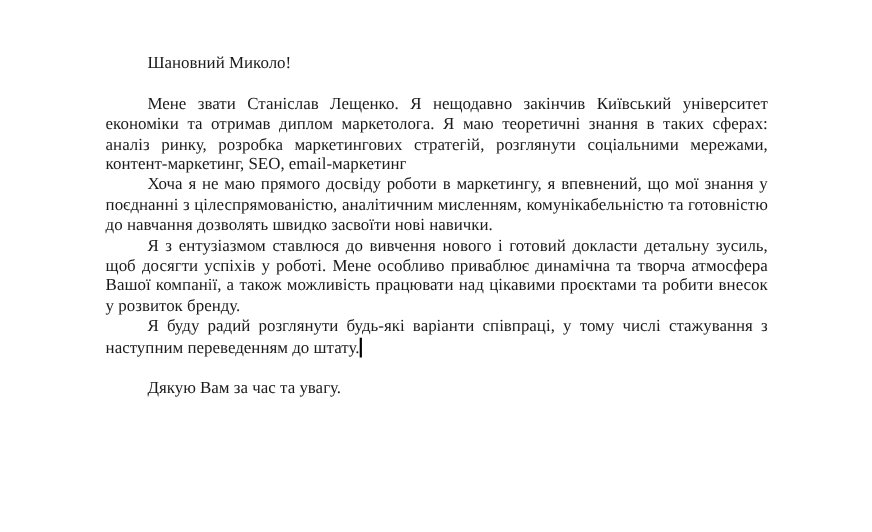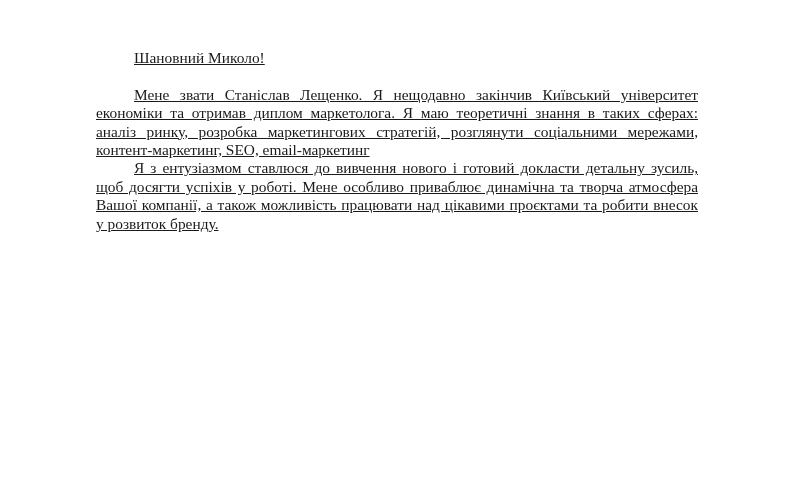--- a/index.html
+++ b/index.html
@@ -21,36 +21,38 @@
       font-family: "Liberation Serif", serif;
       font-size: 15.4px;
       line-height: 18.4px;
       color: #1a1a1a;
     }
     .para {
       margin: 0;
       text-indent: 38px;
       text-align: justify;
       text-align-last: left;
-      text-decoration: underline;
     }
     .blank {
       height: 18.4px;
     }
     .cursor {
       display: inline-block;
       width: 2px;
       height: 18px;
       background: #000;
       vertical-align: -4px;
       margin-left: 0px;
     }
   </style>
 </head>
 <body>
 
 <div class="page">
   <p class="para">Шановний Миколо!</p>
   <div class="blank"></div>
   <p class="para">Мене звати Станіслав Лещенко. Я нещодавно закінчив Київський університет економіки та отримав диплом маркетолога. Я маю теоретичні знання в таких сферах: аналіз ринку, розробка маркетингових стратегій, розглянути соціальними мережами, контент-маркетинг, SEO, email-маркетинг</p>
+  <p class="para">Хоча я не маю прямого досвіду роботи в маркетингу, я впевнений, що мої знання у поєднанні з цілеспрямованістю, аналітичним мисленням, комунікабельністю та готовністю до навчання дозволять швидко засвоїти нові навички.</p>
   <p class="para">Я з ентузіазмом ставлюся до вивчення нового і готовий докласти детальну зусиль, щоб досягти успіхів у роботі. Мене особливо приваблює динамічна та творча атмосфера Вашої компанії, а також можливість працювати над цікавими проєктами та робити внесок у розвиток бренду.</p>
+  <p class="para"><span>Я буду радий розглянути будь-які варіанти співпраці, у тому числі стажування з наступним переведенням до штату.</span><span class="cursor"></span></p>
   <div class="blank"></div>
+  <p class="para">Дякую Вам за час та увагу.</p>
 </div>
 
 </body></html>

